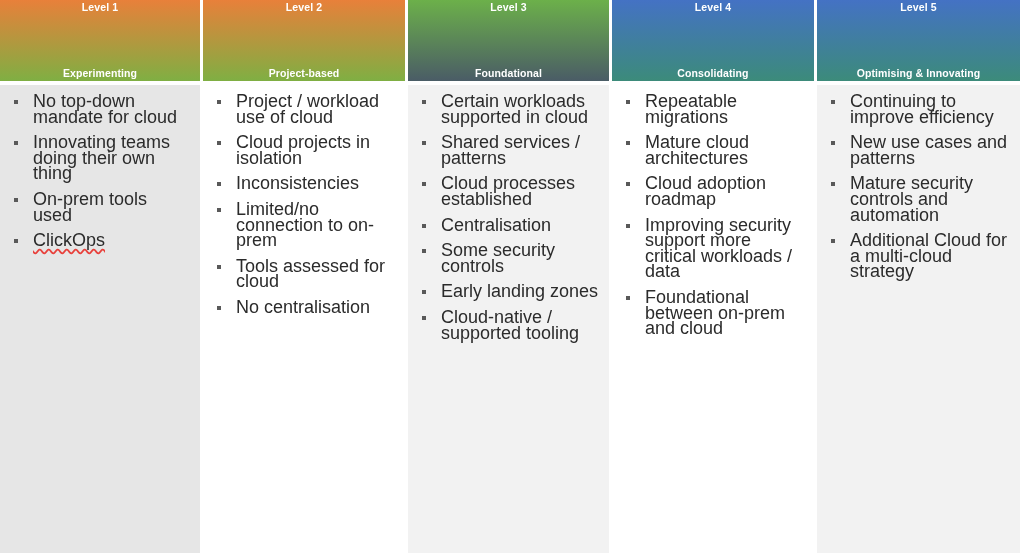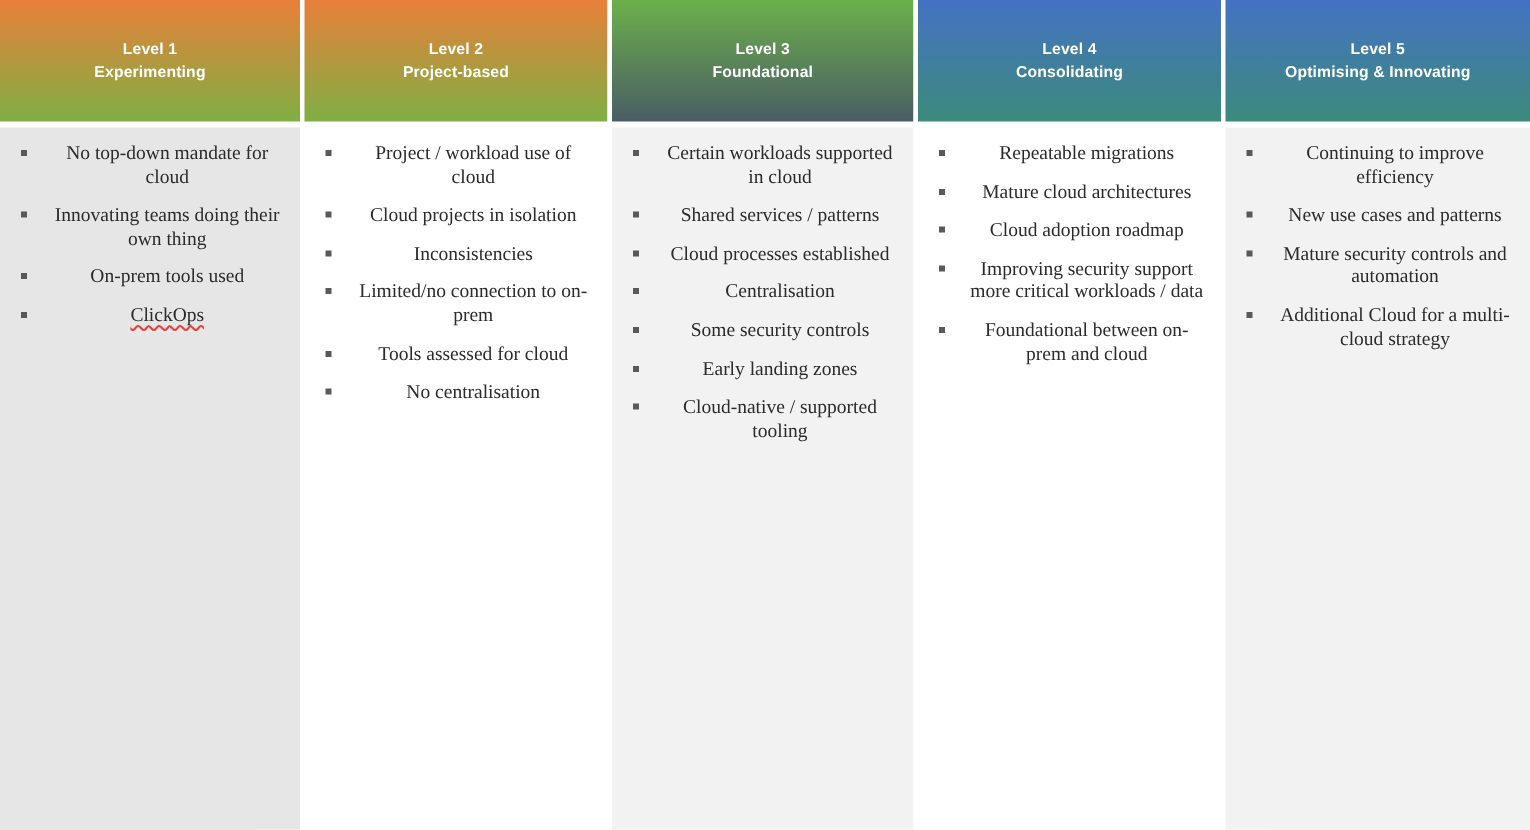--- a/index.html
+++ b/index.html
@@ -40,21 +40,21 @@
     box-sizing: border-box;
   }
 
   .col-header {
     height: 81px;
     flex: 0 0 81px;
     box-sizing: border-box;
     display: flex;
     flex-direction: column;
     align-items: center;
-    justify-content: center;
+    justify-content: space-between;
     color: #ffffff;
     font-size: 10.5px;
     font-weight: bold;
     line-height: 15px;
     text-align: center;
     letter-spacing: 0.1px;
     padding: 0 6px;
     position: relative;
   }
 
@@ -78,25 +78,24 @@
   ul.bullets {
     list-style: none;
     margin: 0;
     padding: 0;
   }
 
   ul.bullets li {
     position: relative;
     padding-left: 23px;
     margin: 0 0 10px 0;
-    font-size: 13px;
+    font-size: 18px;
     line-height: 15.6px;
     color: #2b2b2b;
-    font-family: Liberation Serif, serif;
-    text-align: center;
+    font-family: Liberation Sans, sans-serif;
   }
 
   ul.bullets li .sq-bullet {
     position: absolute;
     left: 4px;
     top: 6px;
     width: 4px;
     height: 4px;
     background: #595959;
     display: block;

